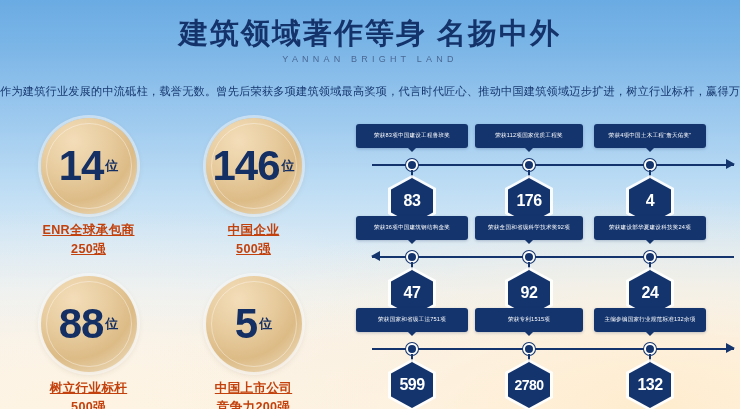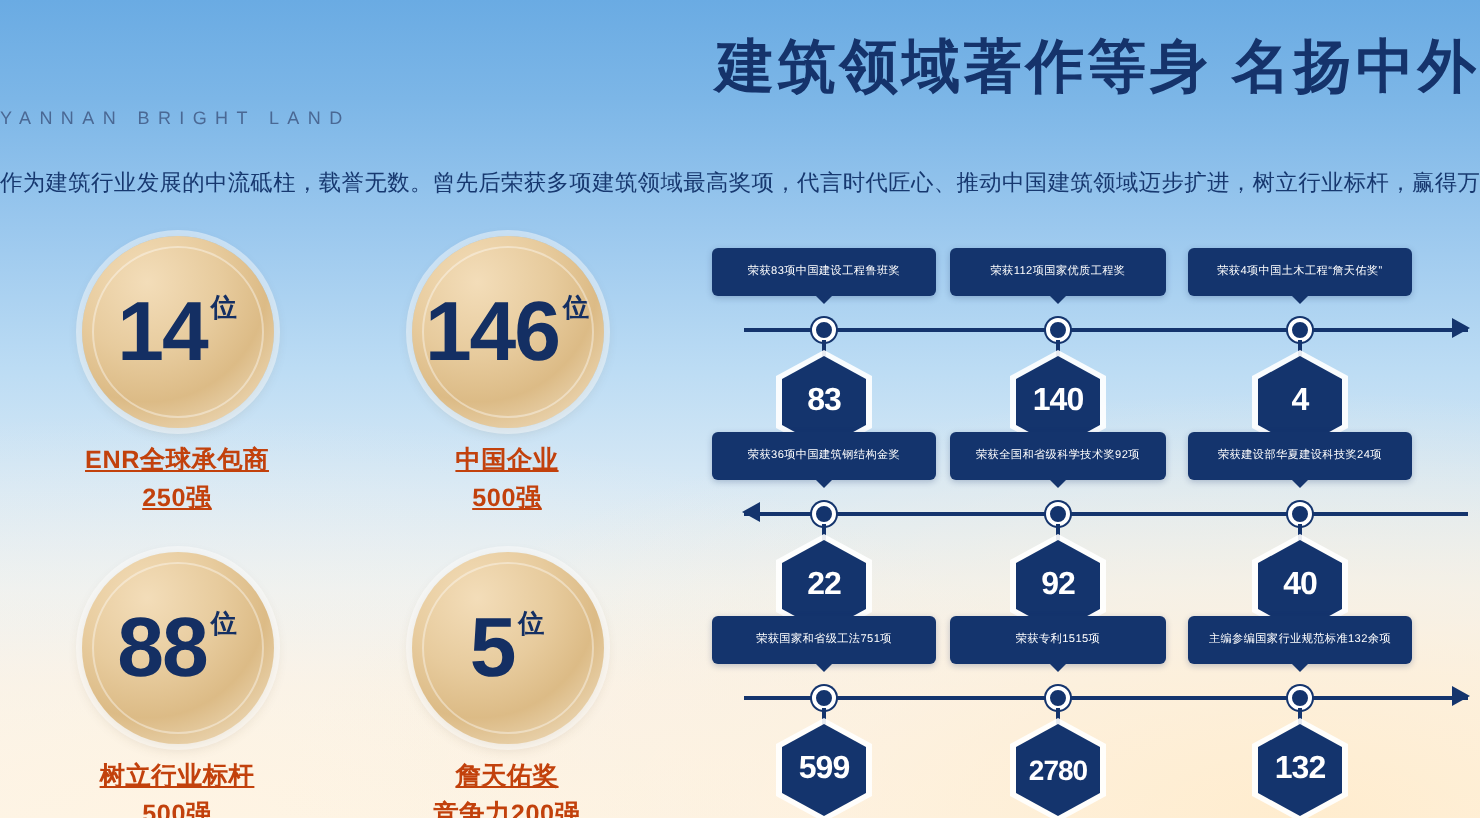--- a/index.html
+++ b/index.html
@@ -11,26 +11,27 @@
     background:
       radial-gradient(ellipse 120% 90% at 88% 100%, rgba(255,236,205,0.95) 0%, rgba(255,240,218,0.55) 28%, rgba(255,245,230,0.0) 58%),
       radial-gradient(ellipse 110% 80% at 12% 100%, rgba(255,244,226,0.85) 0%, rgba(250,243,232,0.35) 30%, rgba(255,255,255,0.0) 62%),
       linear-gradient(180deg, #6aabe3 0%, #7cb6e7 12%, #9bc8ee 28%, #bcdcf4 45%, #d8e9f5 60%, #ecf1f2 72%, #f8f2e9 84%, #fdf4e6 100%);
   }
   .stage { position:absolute; inset:0; }
 
   
   .title {
     position:absolute; top:14px; left:0; width:100%;
-    text-align:right;
+    text-align:center;
     font-size:29px; font-weight:bold; letter-spacing:2px;
     color:#15336b;
   }
   .subtitle-en {
     position:absolute; top:54px; left:0; width:100%;
+    text-align:center;
     font-size:9px; letter-spacing:4.2px;
     color:#4a6894;
   }
   .lede {
     position:absolute; top:84px; left:0; width:100%;
     text-align:center;
     font-size:11.2px; letter-spacing:0.2px;
     color:#17386f;
     white-space:nowrap;
   }
@@ -45,21 +46,21 @@
     background:
       radial-gradient(circle at 34% 24%, #f3ddb9 0%, #e7cb9d 38%, #dcbb86 62%, #e9d2ac 82%, #f6e9d2 100%);
     box-shadow:0 0 0 3px rgba(255,255,255,0.45), 0 2px 7px rgba(90,70,40,0.18);
     display:flex; align-items:center; justify-content:center;
     position:relative;
   }
   .circle::after{
     content:""; position:absolute; inset:5px; border-radius:50%;
     border:1px solid rgba(255,255,255,0.38);
   }
-  .num-wrap { display:flex; align-items:flex-start; color:#142f63; }
+  .num-wrap { display:flex; align-items:center; color:#142f63; }
   .num { font-size:42px; font-weight:bold; letter-spacing:-1px; line-height:1; }
   .unit { font-size:13px; font-weight:bold; margin-left:2px; }
   .stat-label {
     margin-top:7px; font-size:12.6px; line-height:1.48;
     color:#c2410c; font-weight:bold; letter-spacing:0.3px;text-decoration:underline;
   }
 
   
   .timeline { position:absolute; left:372px; top:124px; width:362px; }
   .tl-row { position:relative; height:92px; }
@@ -184,21 +185,21 @@
       </div>
 
       <div class="stat">
         <div class="circle">
           <div class="num-wrap">
             <span class="num">5</span>
             <span class="unit">位</span>
           </div>
         </div>
         <div class="stat-label">
-          <div>詹天佑奖</div>
+          <div>中国上市公司</div>
           <div>竞争力200强</div>
         </div>
       </div>
 
     </div>
   </div>
 
   <div class="timeline">
 
     <div class="tl-row">
@@ -213,21 +214,21 @@
       <div class="node" style="left:40px;">
         <div class="ring"></div>
         <div class="stem"></div>
         <div class="hex-outer"></div>
         <div class="hex">83</div>
       </div>
       <div class="node" style="left:157px;">
         <div class="ring"></div>
         <div class="stem"></div>
         <div class="hex-outer"></div>
-        <div class="hex">140</div>
+        <div class="hex">176</div>
       </div>
       <div class="node" style="left:278px;">
         <div class="ring"></div>
         <div class="stem"></div>
         <div class="hex-outer"></div>
         <div class="hex">4</div>
       </div>
     </div>
 
     <div class="tl-row">
@@ -236,33 +237,33 @@
         <div class="plaque" style="left:157px; transform:translateX(-50%); min-width:108px;">荣获全国和省级科学技术奖92项</div>
         <div class="plaque" style="left:278px; transform:translateX(-50%); min-width:112px;">荣获建设部华夏建设科技奖24项</div>
       </div>
       <div class="axis"></div>
       <div class="arrow-l"></div>
 
       <div class="node" style="left:40px;">
         <div class="ring"></div>
         <div class="stem"></div>
         <div class="hex-outer"></div>
-        <div class="hex">22</div>
+        <div class="hex">47</div>
       </div>
       <div class="node" style="left:157px;">
         <div class="ring"></div>
         <div class="stem"></div>
         <div class="hex-outer"></div>
         <div class="hex">92</div>
       </div>
       <div class="node" style="left:278px;">
         <div class="ring"></div>
         <div class="stem"></div>
         <div class="hex-outer"></div>
-        <div class="hex">40</div>
+        <div class="hex">24</div>
       </div>
     </div>
 
     <div class="tl-row">
       <div class="plaques">
         <div class="plaque" style="left:40px; transform:translateX(-50%); min-width:112px;">荣获国家和省级工法751项</div>
         <div class="plaque" style="left:157px; transform:translateX(-50%); min-width:108px;">荣获专利1515项</div>
         <div class="plaque" style="left:278px; transform:translateX(-50%); min-width:112px;">主编参编国家行业规范标准132余项</div>
       </div>
       <div class="axis"></div>

